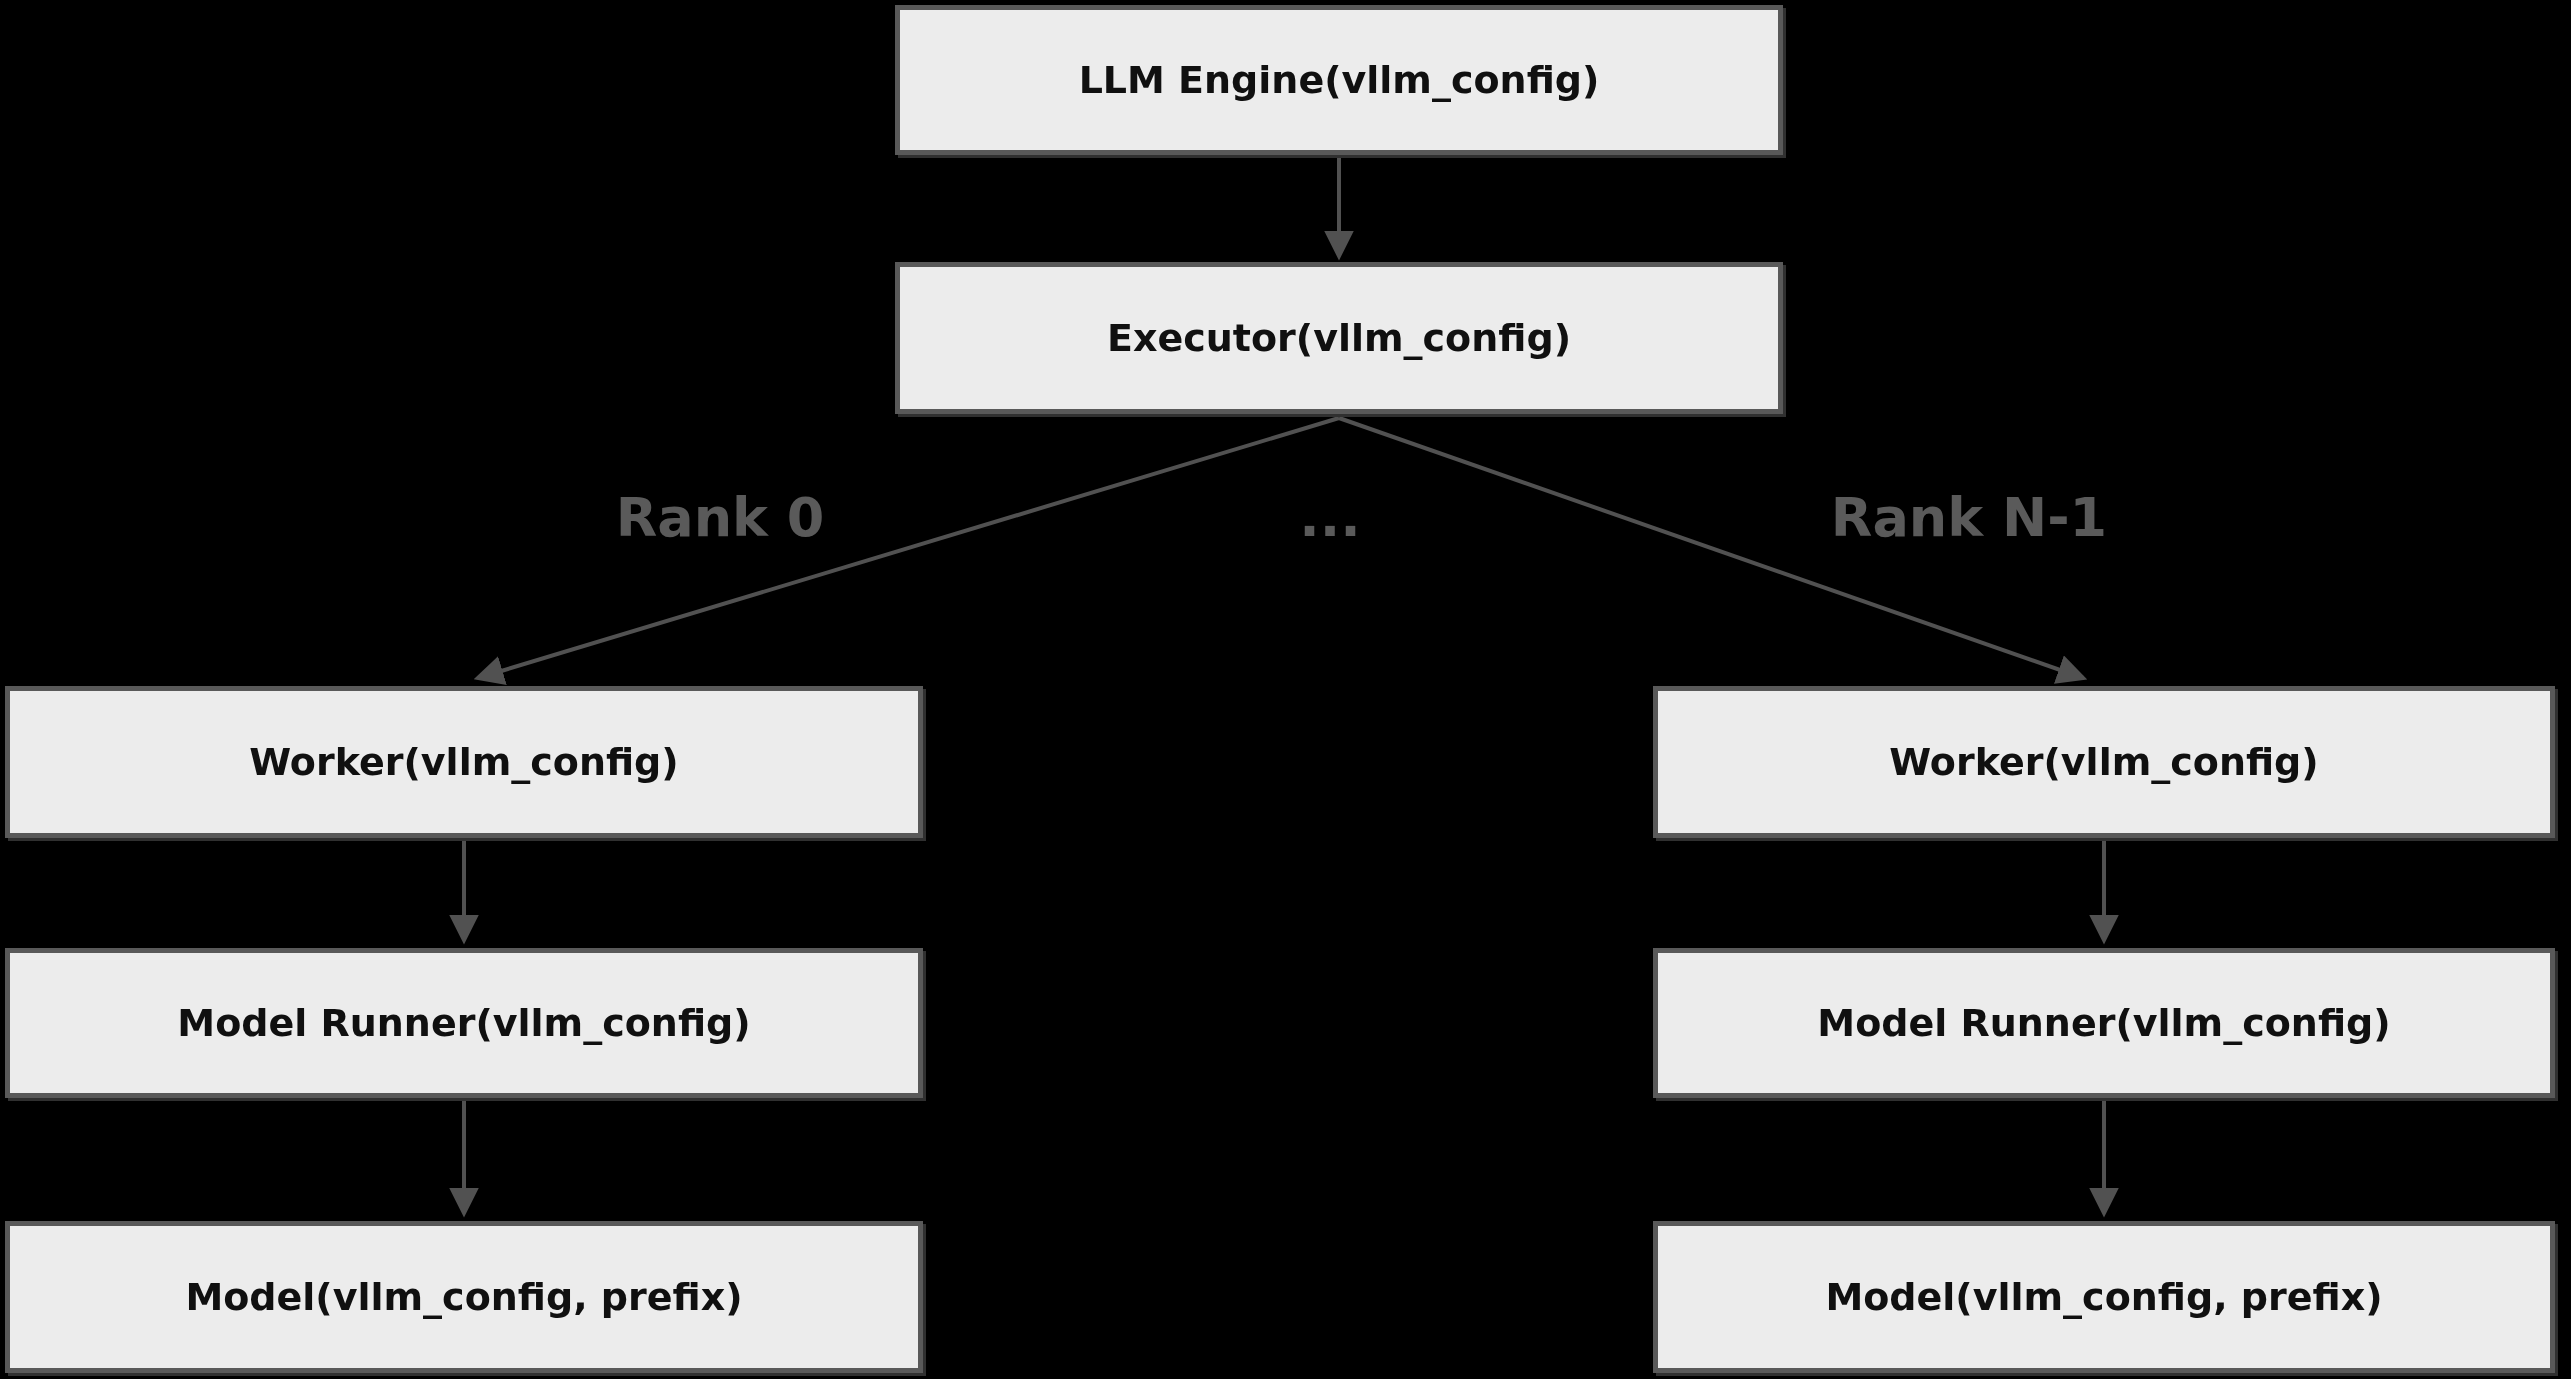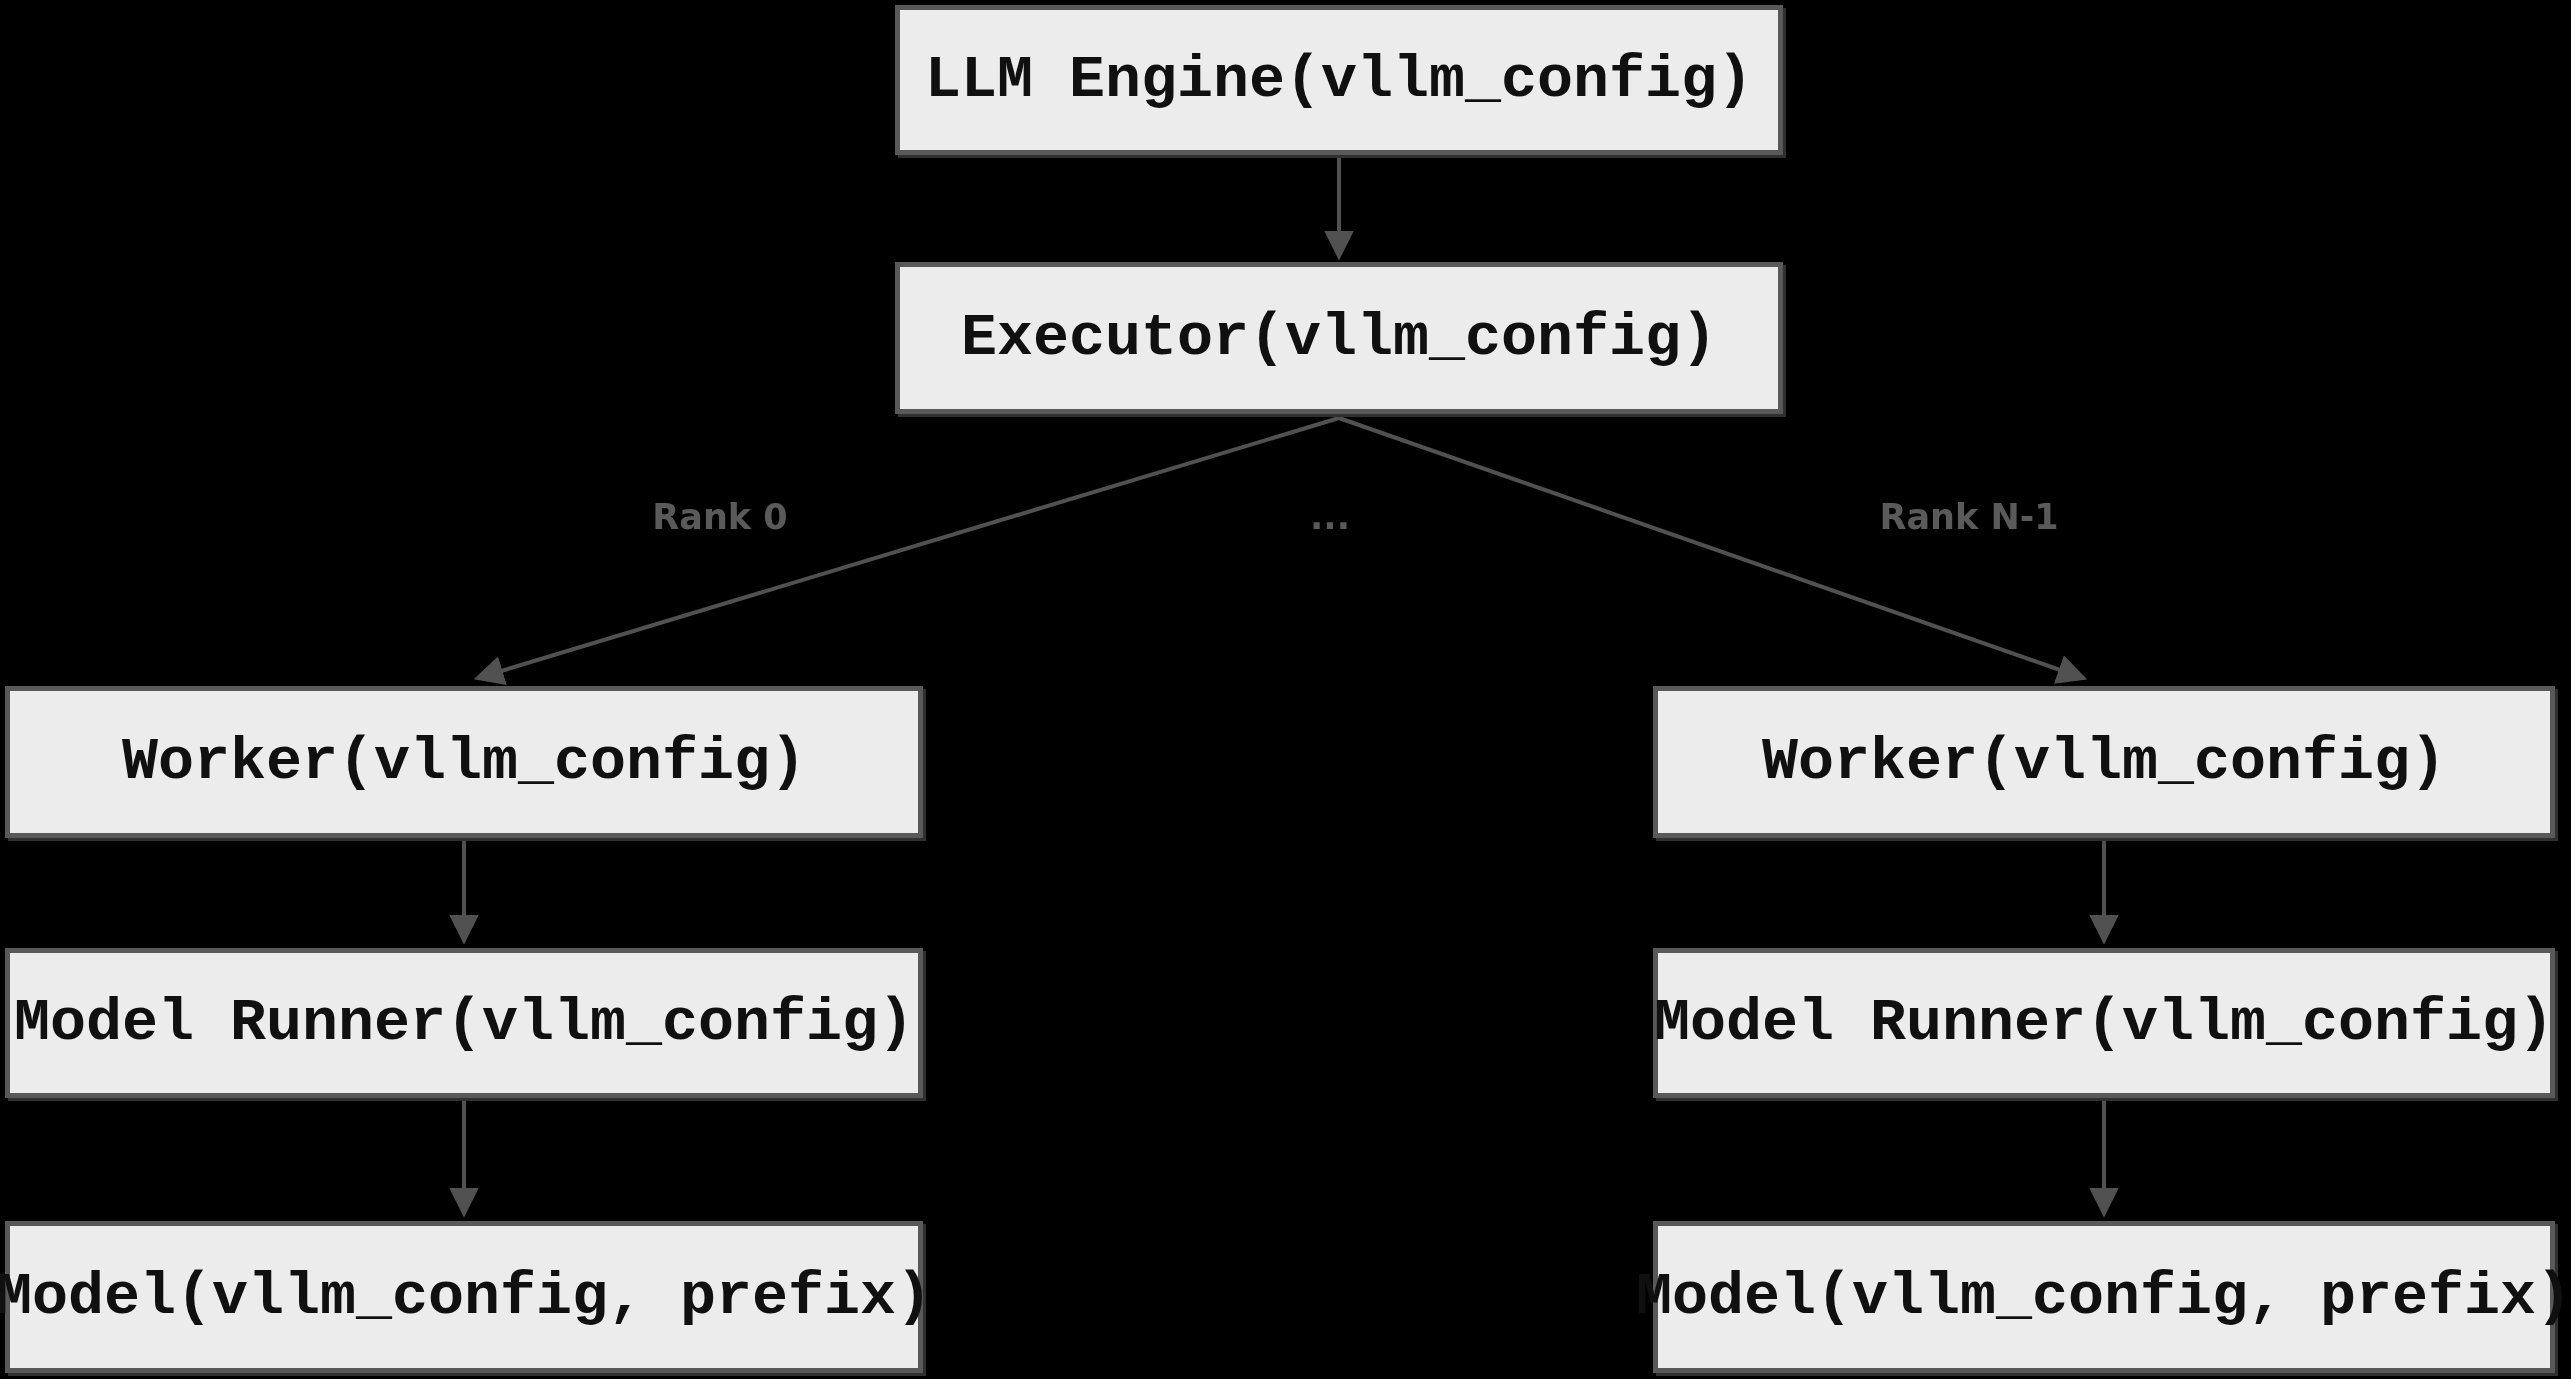--- a/index.html
+++ b/index.html
@@ -29,40 +29,39 @@
   .arrowhead-path {
     fill: var(--edge, #515151);
   }
   .node {
     position: absolute;
     box-sizing: border-box;
     background: var(--box-fill, #ececec);
     border: 5px solid var(--box-border, #595959);
     box-shadow: 3px 3px 0 var(--shadow, #303030);
     color: var(--box-text, #101010);
-    font-size: 60px;
+    font-size: 38px;
     font-weight: bold;
     display: flex;
     align-items: center;
     justify-content: center;
     white-space: nowrap;
-    font-family: Liberation Mono, monospace;
   }
   .n-engine        { left: 895px;  top: 5px;    width: 888px; height: 150px; }
   .n-executor      { left: 895px;  top: 262px;  width: 888px; height: 152px; }
   .n-worker-l      { left: 5px;    top: 686px;  width: 918px; height: 152px; }
   .n-runner-l      { left: 5px;    top: 948px;  width: 918px; height: 150px; }
   .n-model-l       { left: 5px;    top: 1221px; width: 918px; height: 152px; }
   .n-worker-r      { left: 1653px; top: 686px;  width: 902px; height: 152px; }
   .n-runner-r      { left: 1653px; top: 948px;  width: 902px; height: 150px; }
   .n-model-r       { left: 1653px; top: 1221px; width: 902px; height: 152px; }
   .edge-label {
     position: absolute;
     color: var(--edge-label, #5a5a5a);
-    font-size: 35px;
+    font-size: 54px;
     font-weight: bold;
     display: flex;
     align-items: center;
     justify-content: center;
     white-space: nowrap;
   }
   .lbl-rank0 { left: 545px;  top: 472px; width: 350px; height: 90px; }
   .lbl-dots  { left: 1255px; top: 472px; width: 150px; height: 90px; }
   .lbl-rankn { left: 1794px; top: 472px; width: 350px; height: 90px; }
 </style>

